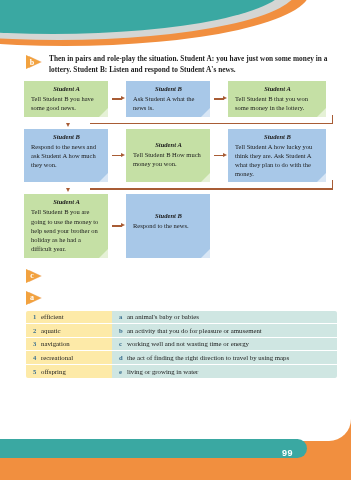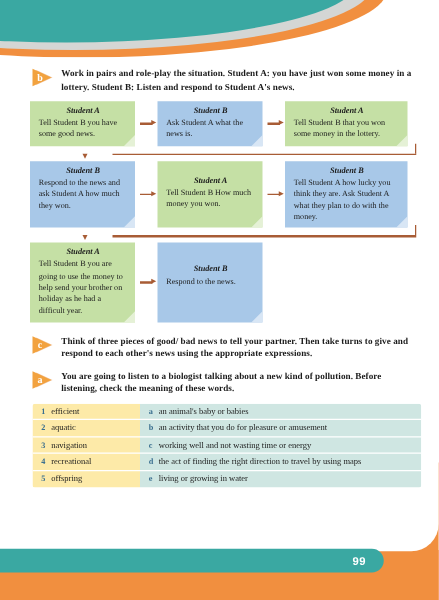--- a/index.html
+++ b/index.html
@@ -31,21 +31,21 @@
     position:absolute;right:0;top:370px;width:24px;height:110px;
     background:#f18f3f;z-index:1;
   }
   
   #footer-orange{
     position:absolute;left:0;bottom:0;width:351px;height:40px;background:#f18f3f;z-index:1;
   }
   #footer-teal{
     position:absolute;left:0;bottom:22px;width:307px;height:19px;
     background:#3aa8a2;border-top-right-radius:10px;border-bottom-right-radius:10px;
-    z-index:4;display:flex;align-items:center;justify-content:flex-end;
+    z-index:4;display:flex;align-items:flex-end;justify-content:flex-end;
   }
   #page-num{
     color:#ffffff;font-family:"Liberation Sans",sans-serif;font-weight:bold;
     font-size:9px;padding-right:14px;letter-spacing:.5px;
   }
 
   
   #content{position:absolute;left:0;top:46px;width:351px;height:395px;z-index:5;}
 
   .ex-row{display:flex;align-items:flex-start;padding:0 18px 0 26px;margin-top:8px;}
@@ -152,21 +152,21 @@
 
 <div id="content">
 
   
   <div class="ex-row">
     <div class="bullet">
       <div class="tri-shadow"></div>
       <div class="tri"></div>
       <div class="ltr">b</div>
     </div>
-    <div class="ex-text">Work in pairs and role-play the situation. Student A: you have just won some money in a lottery. Student B: Listen and respond to Student A's news.</div>
+    <div class="ex-text">Then in pairs and role-play the situation. Student A: you have just won some money in a lottery. Student B: Listen and respond to Student A's news.</div>
   </div>
 
   
   <div class="flow">
 
     <div class="flow-row">
       <div class="fbox green" style="flex:0 0 84px;">
         <div class="ftitle">Student A</div>
         <div class="fbody">Tell Student B you have some good news.</div>
         <div class="fold"></div>
@@ -242,33 +242,31 @@
     </div>
   </div>
 
   
   <div class="ex-row" style="margin-top:10px;">
     <div class="bullet">
       <div class="tri-shadow"></div>
       <div class="tri"></div>
       <div class="ltr">c</div>
     </div>
-    <div class="ex-text">Think of three pieces of good/ bad news to tell your partner. Then take turns to give and respond to each other's news using the appropriate expressions.</div>
   </div>
 
   
 
   
   <div class="ex-row" style="margin-top:7px;">
     <div class="bullet">
       <div class="tri-shadow"></div>
       <div class="tri"></div>
       <div class="ltr">a</div>
     </div>
-    <div class="ex-text">You are going to listen to a biologist talking about a new kind of pollution. Before listening, check the meaning of these words.</div>
   </div>
 
   
   <div class="vtable">
     <div class="vcol-left">
       <div class="vrow">
         <span class="vnum">1</span>
         <span class="vword">efficient</span>
       </div>
       <div class="vrow">

